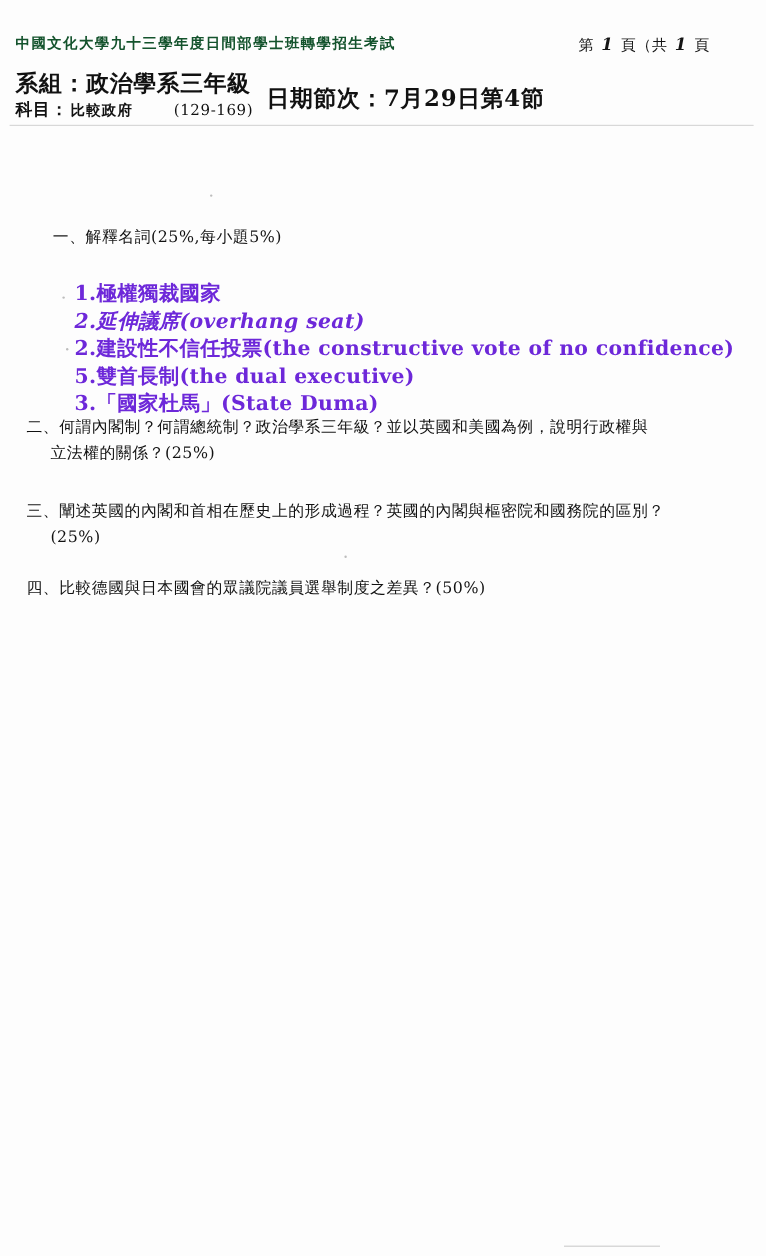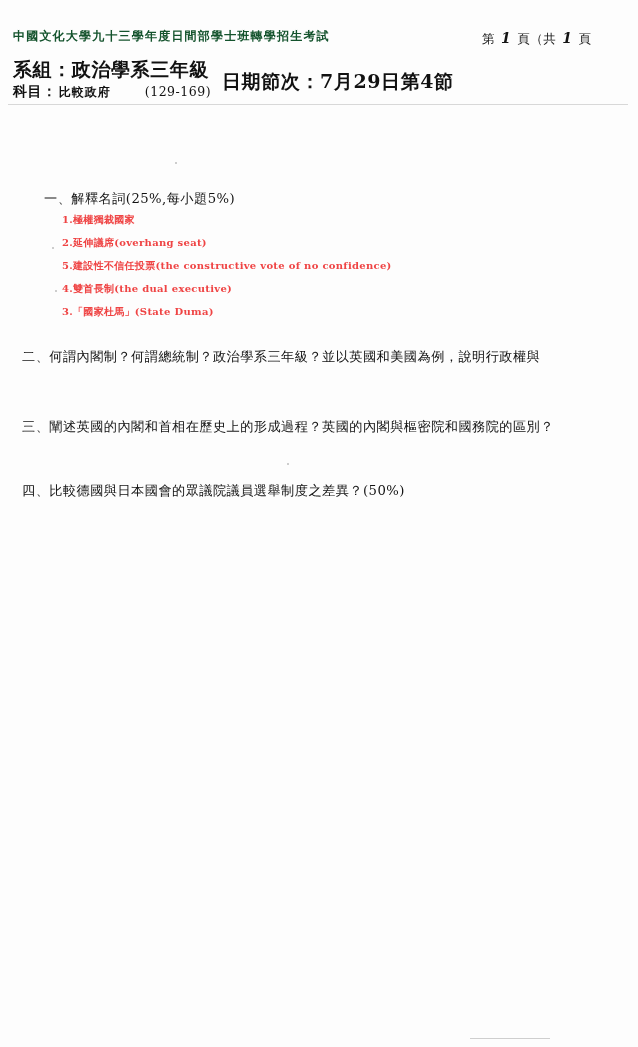--- a/index.html
+++ b/index.html
@@ -98,27 +98,28 @@
     position: absolute;
     font-size: 13.2px;
     font-weight: normal;
     color: #121212;
     letter-spacing: 0.45px;
     line-height: 22px;
   }
   .q1 { left: 44px; top: 8px; }
   .sub {
     position: absolute;
-    font-size: 10px;
+    font-size: 17px;
     font-weight: bold;
     letter-spacing: 0.3px;
-    color: #ef4444;
+    color: #6d28d9;
+    margin-top: 20px;
   }
   .sub1 { left: 62px; top: 33px; }
-  .sub2 { left: 62px; top: 56px; }
+  .sub2 { left: 62px; top: 56px; font-style: italic; }
   .sub3 { left: 62px; top: 79px; }
   .sub4 { left: 62px; top: 102px; }
   .sub5 { left: 62px; top: 125px; }
   .q2 {
     left: 22px; top: 166px;
     width: 570px;
   }
   .q2 .l2 { display: block; padding-left: 20px; }
   .q3 {
     left: 22px; top: 236px;
@@ -174,30 +175,32 @@
     <div class="rule"></div>
   </div>
 
   <div class="body">
 
     <div class="q q1">
       <span>一、</span><span>解釋名詞(25%,每小題5%)</span>
     </div>
     <div class="sub sub1">1.極權獨裁國家</div>
     <div class="sub sub2">2.延伸議席(overhang seat)</div>
-    <div class="sub sub3">5.建設性不信任投票(the constructive vote of no confidence)</div>
-    <div class="sub sub4">4.雙首長制(the dual executive)</div>
+    <div class="sub sub3">2.建設性不信任投票(the constructive vote of no confidence)</div>
+    <div class="sub sub4">5.雙首長制(the dual executive)</div>
     <div class="sub sub5">3.「國家杜馬」(State Duma)</div>
 
     <div class="q q2">
       <span>二、</span><span>何謂內閣制？何謂總統制？政治學系三年級？並以英國和美國為例，說明行政權與</span>
+      <span class="l2">立法權的關係？(25%)</span>
     </div>
 
     <div class="q q3">
       <span>三、</span><span>闡述英國的內閣和首相在歷史上的形成過程？英國的內閣與樞密院和國務院的區別？</span>
+      <span class="l2">(25%)</span>
     </div>
 
     <div class="q q4">
       <span>四、</span><span>比較德國與日本國會的眾議院議員選舉制度之差異？(50%)</span>
     </div>
 
   </div>
 
   <div class="speck s1"></div>
   <div class="speck s2"></div>

